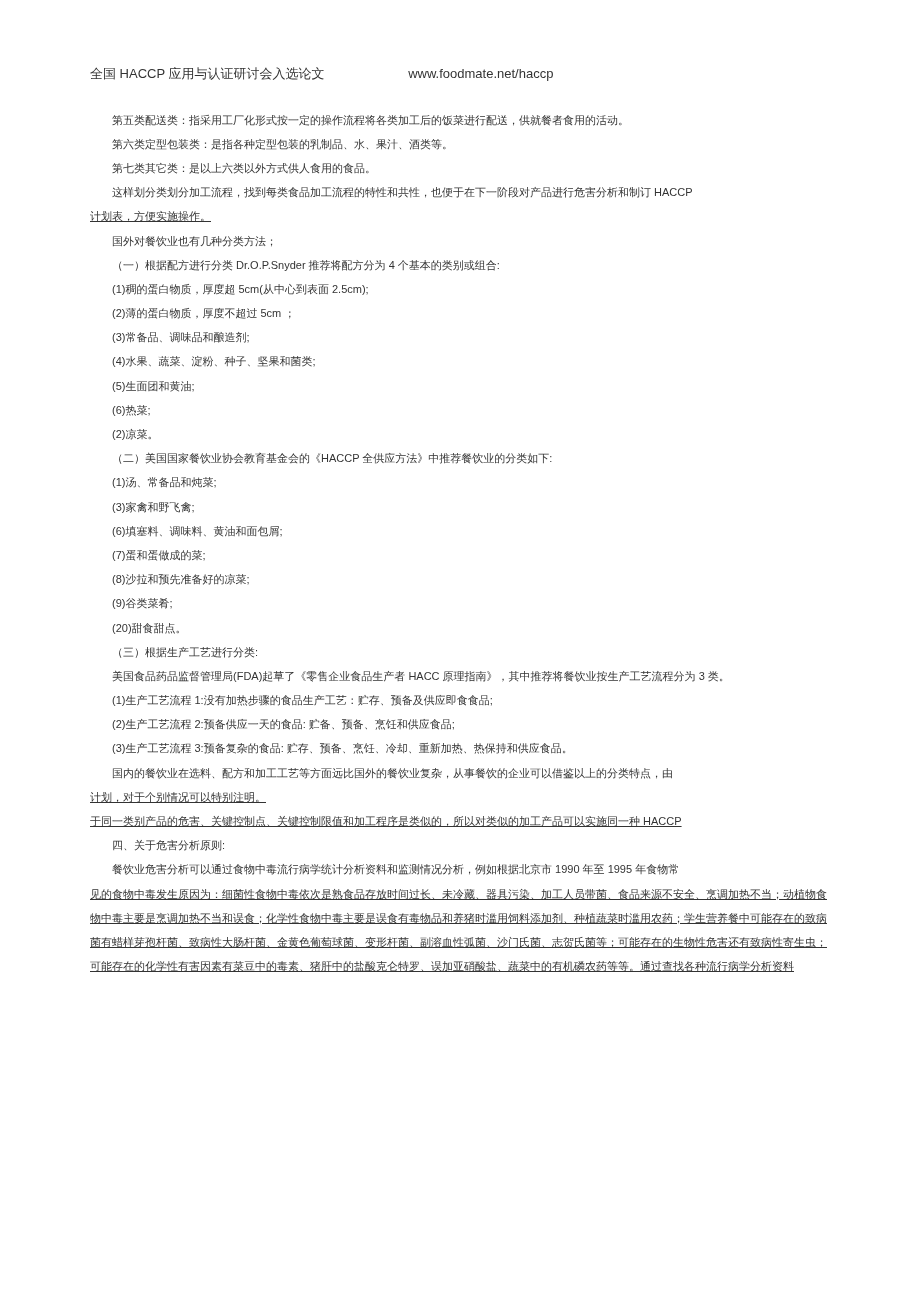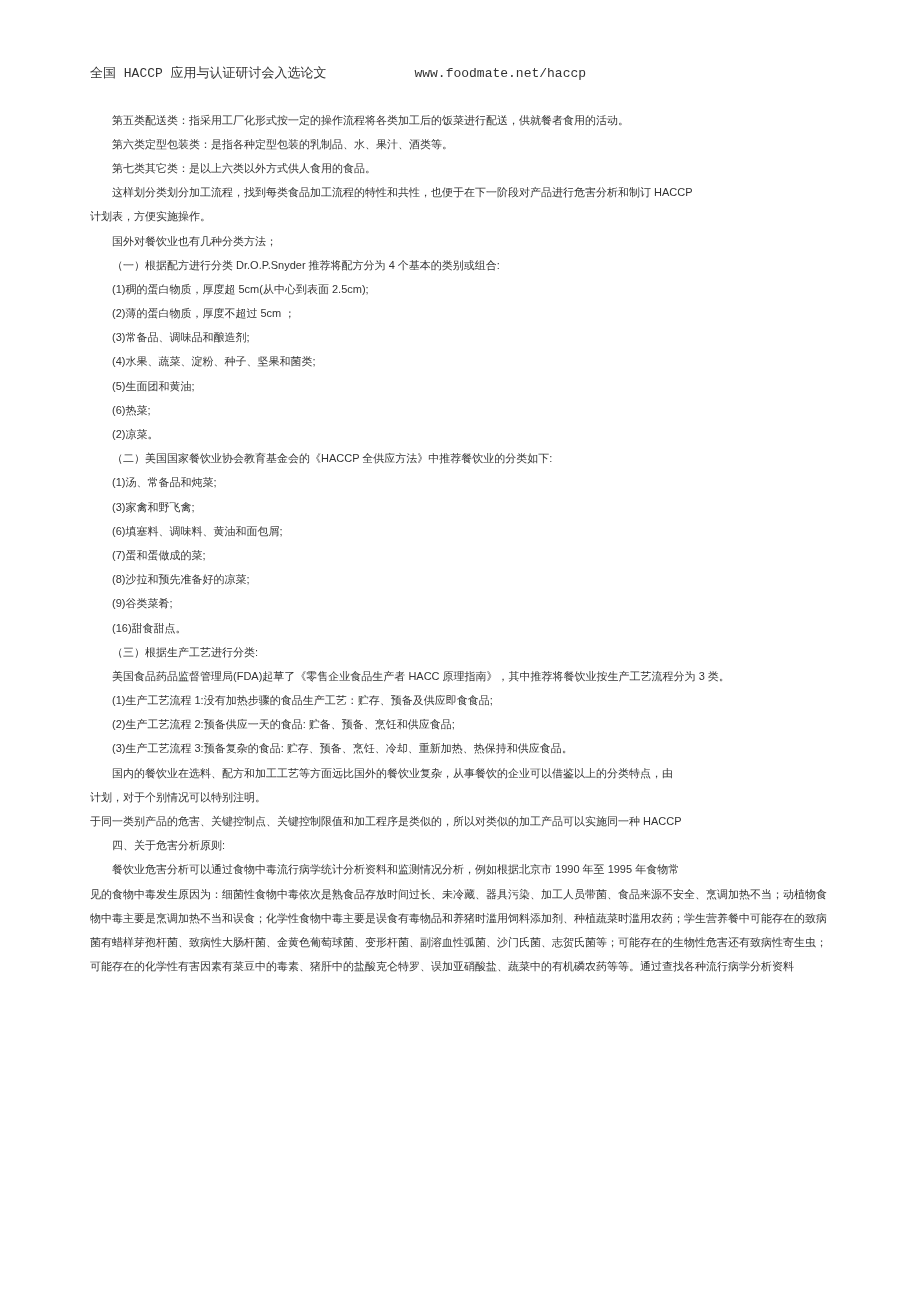--- a/index.html
+++ b/index.html
@@ -11,40 +11,40 @@
     padding: 0;
     width: 920px;
     line-height: 2.2;
   }
   .page {
     padding: 60px 90px 60px 90px;
     box-sizing: border-box;
   }
   .header {
     font-size: 13px;
-    font-family: Liberation Mono, monospace;
   }
   .header-left {
     display: inline-block;
   }
   .header-url {
     display: inline-block;
     margin-left: 80px;
   }
   .body-text {
     font-size: 11px;
     margin-top: 19px;
   }
   .para {
     text-indent: 2em;
     margin: 0;
   }
   .para-noindent {
     text-indent: 0;
     margin: 0;
+    text-decoration: underline;
   }
 </style>
 </head>
 <body>
 
 <div class="page">
 
   <div class="header">
     <span class="header-left">全国 HACCP 应用与认证研讨会入选论文</span>
     <span class="header-url">www.foodmate.net/haccp</span>
@@ -65,21 +65,21 @@
     <p class="para">(5)生面团和黄油;</p>
     <p class="para">(6)热菜;</p>
     <p class="para">(2)凉菜。</p>
     <p class="para">（二）美国国家餐饮业协会教育基金会的《HACCP 全供应方法》中推荐餐饮业的分类如下:</p>
     <p class="para">(1)汤、常备品和炖菜;</p>
     <p class="para">(3)家禽和野飞禽;</p>
     <p class="para">(6)填塞料、调味料、黄油和面包屑;</p>
     <p class="para">(7)蛋和蛋做成的菜;</p>
     <p class="para">(8)沙拉和预先准备好的凉菜;</p>
     <p class="para">(9)谷类菜肴;</p>
-    <p class="para">(16)甜食甜点。</p>
+    <p class="para">(20)甜食甜点。</p>
     <p class="para">（三）根据生产工艺进行分类:</p>
     <p class="para">美国食品药品监督管理局(FDA)起草了《零售企业食品生产者 HACC 原理指南》，其中推荐将餐饮业按生产工艺流程分为 3 类。</p>
     <p class="para">(1)生产工艺流程 1:没有加热步骤的食品生产工艺：贮存、预备及供应即食食品;</p>
     <p class="para">(2)生产工艺流程 2:预备供应一天的食品: 贮备、预备、烹饪和供应食品;</p>
     <p class="para">(3)生产工艺流程 3:预备复杂的食品: 贮存、预备、烹饪、冷却、重新加热、热保持和供应食品。</p>
     <p class="para">国内的餐饮业在选料、配方和加工工艺等方面远比国外的餐饮业复杂，从事餐饮的企业可以借鉴以上的分类特点，由</p>
     <p class="para-noindent">计划，对于个别情况可以特别注明。</p>
     <p class="para-noindent">于同一类别产品的危害、关键控制点、关键控制限值和加工程序是类似的，所以对类似的加工产品可以实施同一种 HACCP</p>
     <p class="para">四、关于危害分析原则:</p>
     <p class="para">餐饮业危害分析可以通过食物中毒流行病学统计分析资料和监测情况分析，例如根据北京市 1990 年至 1995 年食物常</p>

